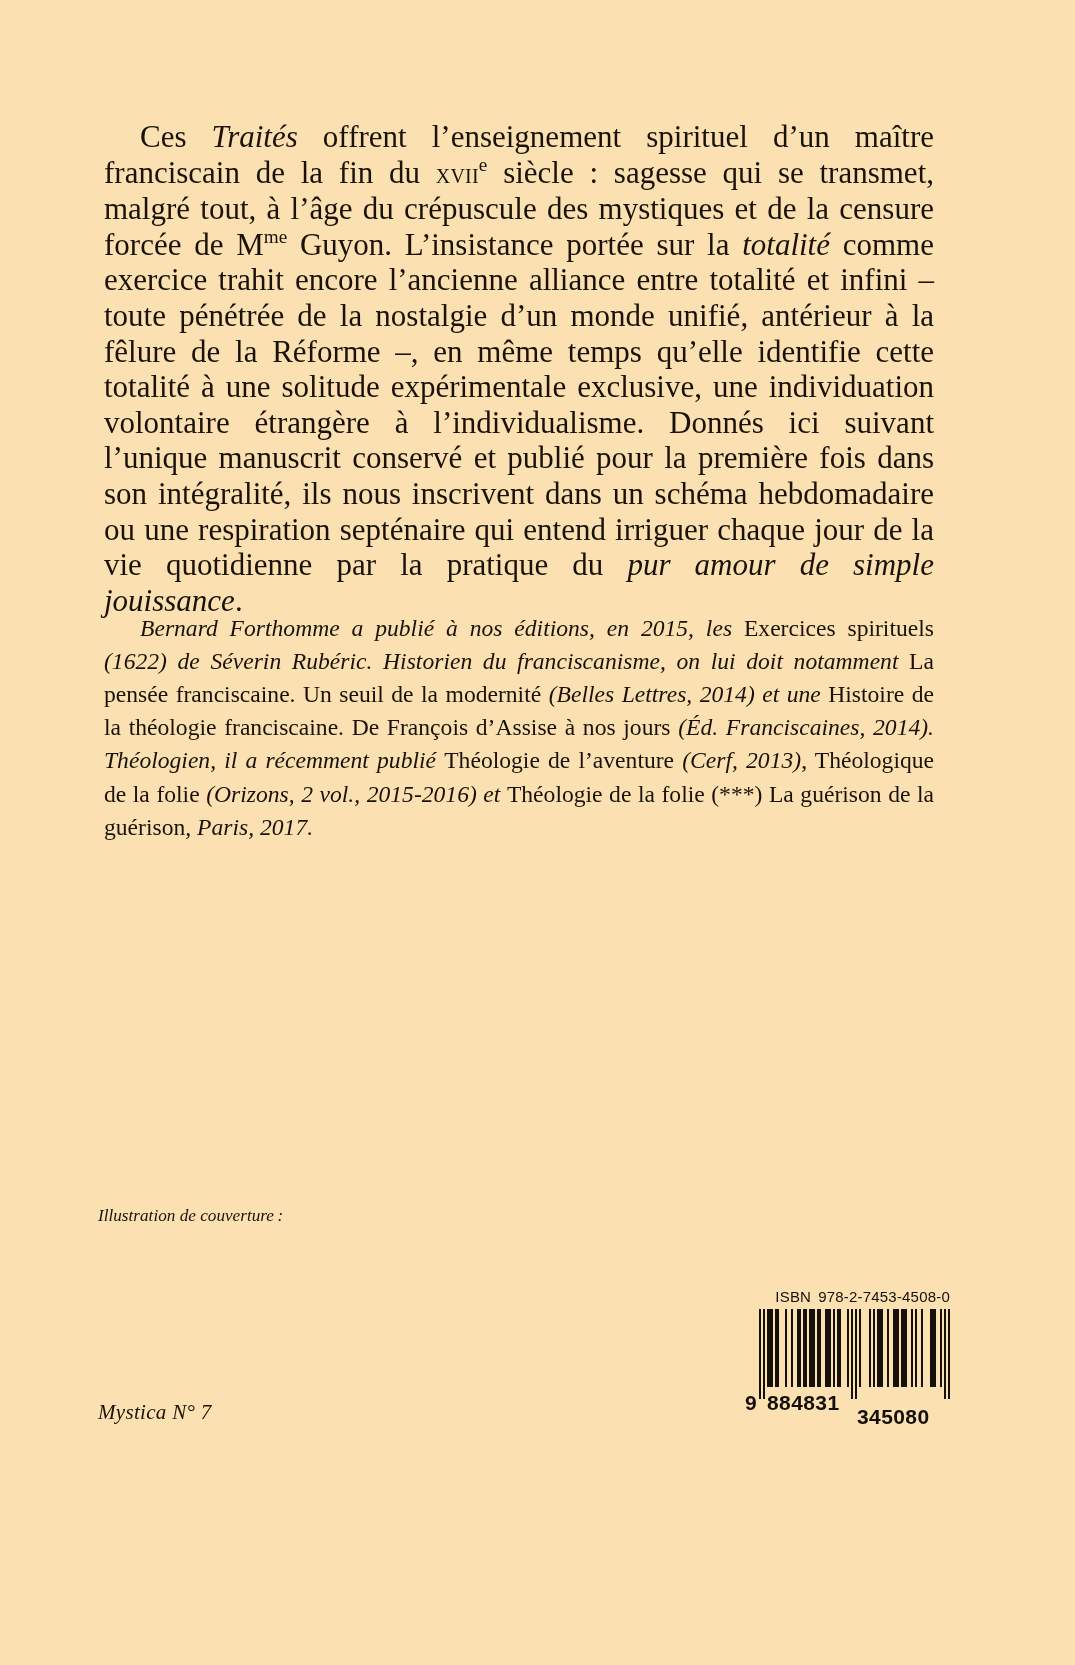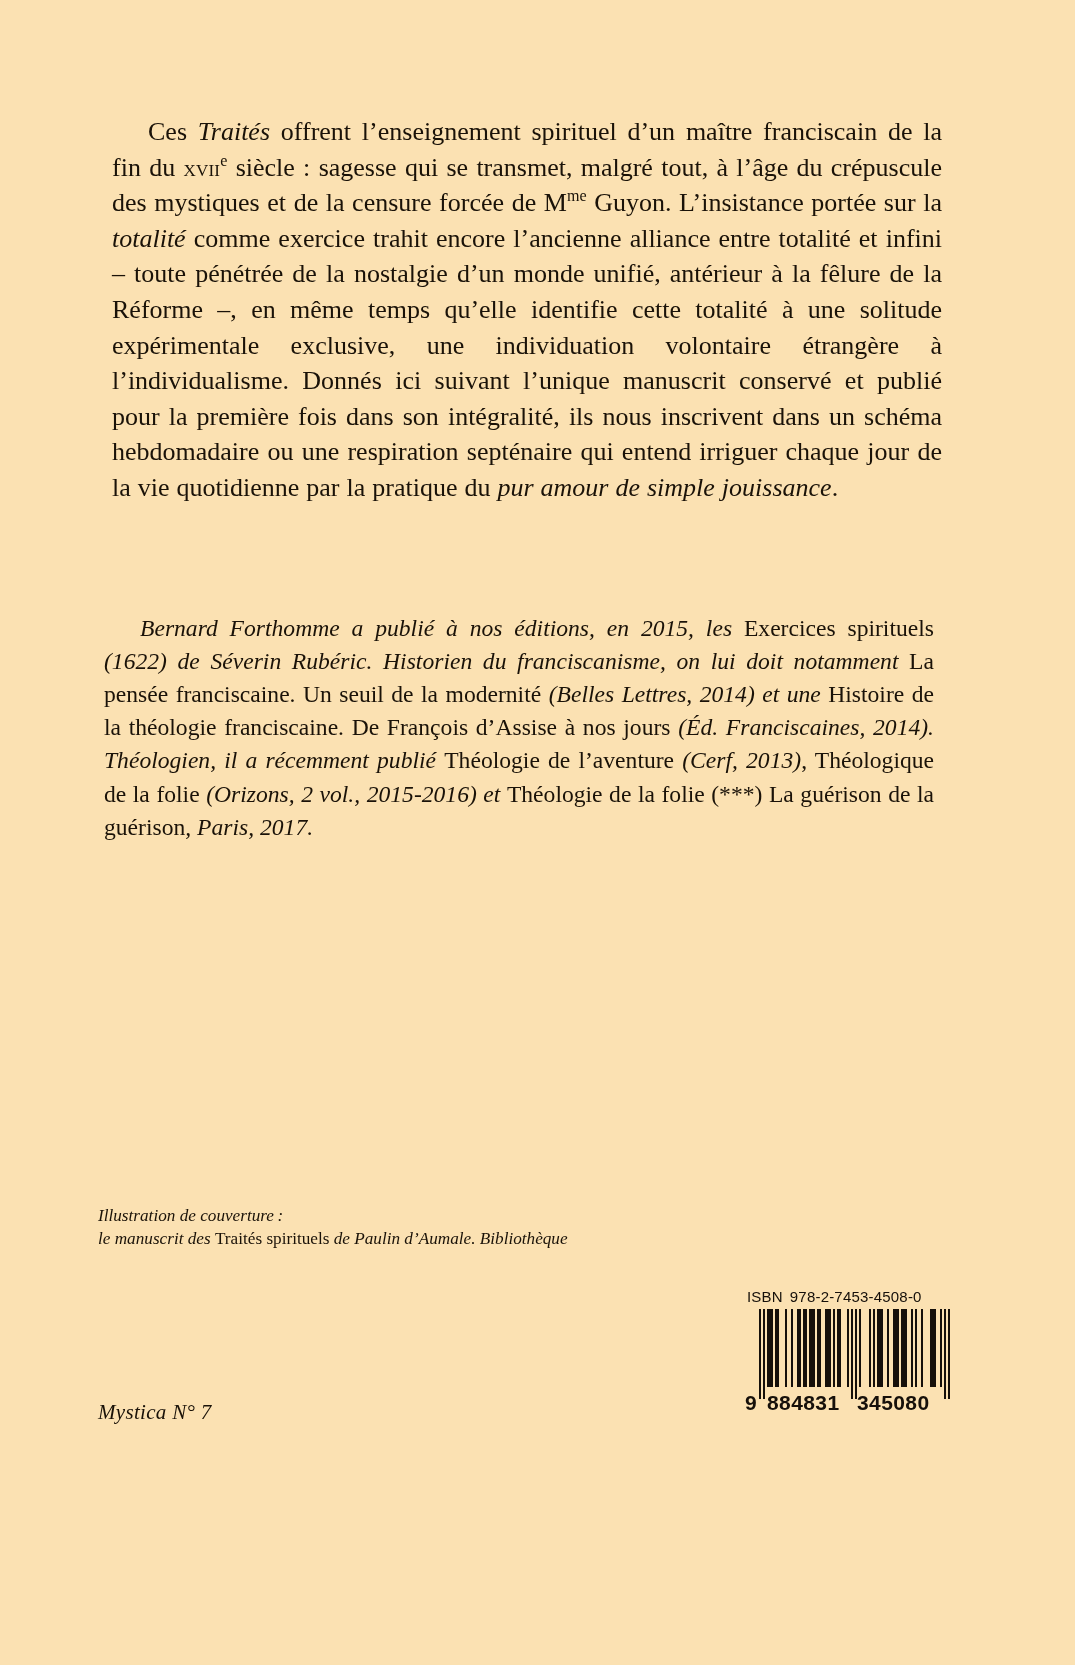--- a/index.html
+++ b/index.html
@@ -18,24 +18,24 @@
 
   .page {
     position: absolute;
     inset: 0;
     background: #fbe1b2;
   }
 
   
   .blurb {
     position: absolute;
-    left: 112px;
+    left: 104px;
     top: 88px;
     width: 830px;
-    font-size: 26px;
+    font-size: 31px;
     line-height: 35.6px;
     text-align: justify;
     text-align-last: left;
     text-indent: 36px;
     hyphens: none;
     word-spacing: 0.5px;
   }
   .blurb i { font-style: italic; }
   .sc {
     font-variant: small-caps;
@@ -88,20 +88,21 @@
     font-style: italic;
     letter-spacing: 0.3px;
   }
 
   
   .isbn-block {
     position: absolute;
     left: 745px;
     top: 1288px;
     width: 205px;
+    text-align: right;
   }
   .isbn-line {
     font-family: "Liberation Sans", "DejaVu Sans", sans-serif;
     font-size: 15px;
     letter-spacing: 0.2px;
     color: #16100a;
     margin: 0 0 4px 2px;
     white-space: nowrap;
   }
   .isbn-line .sp { display: inline-block; width: 7px; }
@@ -134,34 +135,33 @@
     height: 26px;
     font-family: "Liberation Sans", "DejaVu Sans", sans-serif;
     font-size: 21px;
     font-weight: 700;
     letter-spacing: 0.4px;
     color: #16100a;
     white-space: nowrap;
   }
   .digits .lead { position: absolute; left: 0px;  top: 2px; }
   .digits .grpA { position: absolute; left: 22px; top: 2px; }
-  .digits .grpB { position: absolute; left: 112px; top: 2px; }
+  .digits .grpB { position: absolute; left: 112px; top: 16px; }
 </style>
 </head>
 <body>
 
 <div class="page">
 
   <p class="blurb"><span>Ces </span><i>Traités</i><span> offrent l’enseignement spirituel d’un maître franciscain de la fin du </span><span class="sc">xvii</span><sup class="ord">e</sup><span> siècle : sagesse qui se transmet, malgré tout, à l’âge du crépuscule des mystiques et de la censure forcée de M</span><sup class="ord">me</sup><span> Guyon. L’insistance portée sur la </span><i>totalité</i><span> comme exercice trahit encore l’ancienne alliance entre totalité et infini – toute pénétrée de la nostalgie d’un monde unifié, antérieur à la fêlure de la Réforme –, en même temps qu’elle identifie cette totalité à une solitude expérimentale exclusive, une individuation volontaire étrangère à l’individualisme. Donnés ici suivant l’unique manuscrit conservé et publié pour la première fois dans son intégralité, ils nous inscrivent dans un schéma hebdomadaire ou une respiration septénaire qui entend irriguer chaque jour de la vie quotidienne par la pratique du </span><i>pur amour de simple jouissance</i><span>.</span></p>
 
   <p class="bio"><i>Bernard Forthomme a publié à nos éditions, en 2015, les </i><span>Exercices spirituels</span><i> (1622) de Séverin Rubéric. Historien du franciscanisme, on lui doit notamment </i><span>La pensée franciscaine. Un seuil de la modernité</span><i> (Belles Lettres, 2014) et une </i><span>Histoire de la théologie franciscaine. De François d’Assise à nos jours</span><i> (Éd. Franciscaines, 2014). Théologien, il a récemment publié </i><span>Théologie de l’aventure</span><i> (Cerf, 2013)</i><span>, Théologique de la folie</span><i> (Orizons, 2 vol., 2015-2016) et </i><span>Théologie de la folie (***) La guérison de la guérison</span><i>, Paris, 2017.</i></p>
 
   <div class="credit">
     <div>Illustration de couverture :</div>
-    <div><span>le manuscrit des </span><span class="rom">Traités spirituels</span><span> de Paulin d’Aumale. Bibliothèque</span></div>
   </div>
 
   <div class="series">Mystica N° 7</div>
 
   <div class="isbn-block">
     <div class="isbn-line"><span>ISBN</span><span class="sp"></span><span>978-2-7453-4508-0</span></div>
     <div class="barcode-wrap">
       <div class="bars" id="bars">
           <span class="tall" style="width: 2.01053px;"></span>
           <span class="tall" style="width: 2.01053px; background: transparent;"></span>

